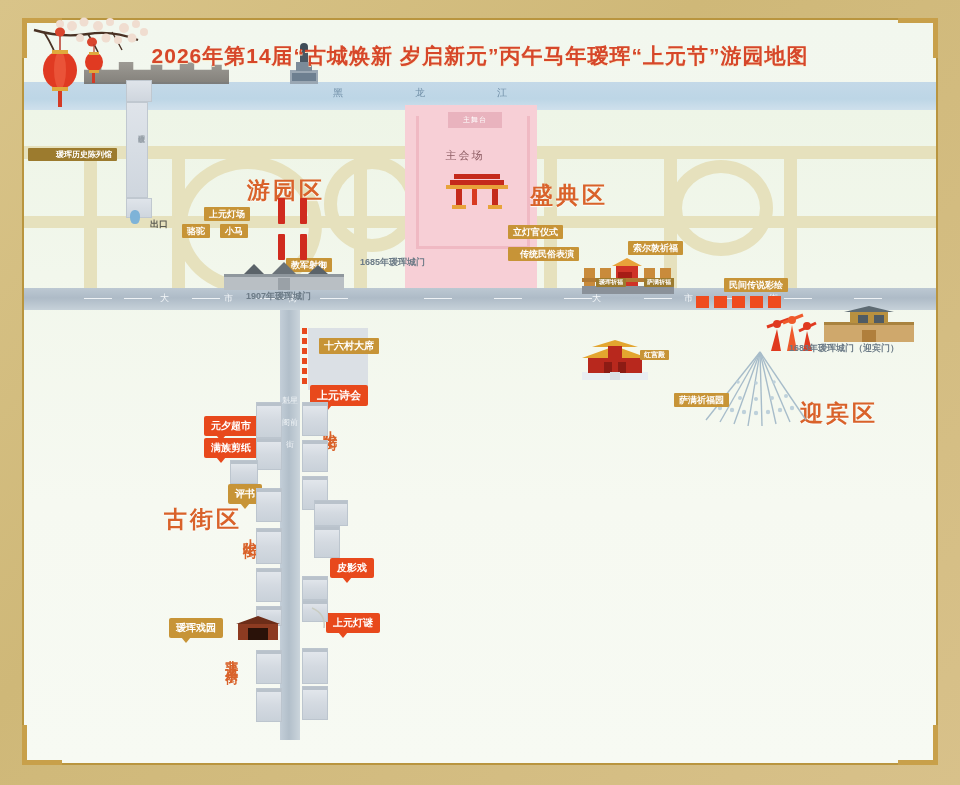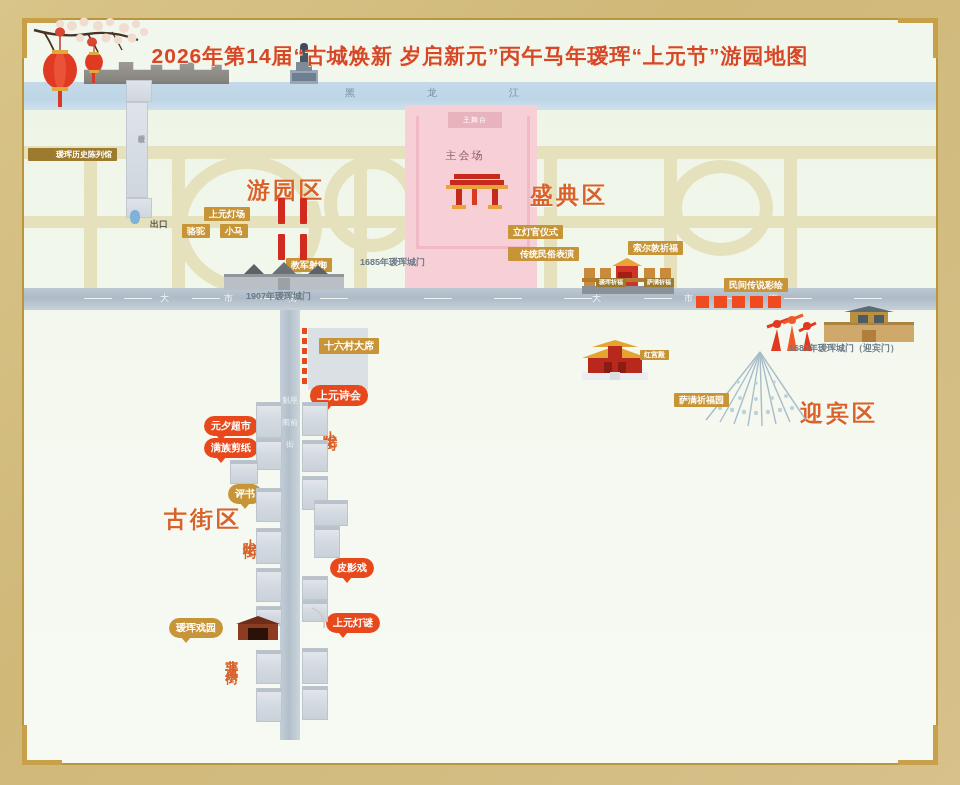--- a/index.html
+++ b/index.html
@@ -53,21 +53,21 @@
     text-shadow:0 1px 0 #fbe9c9;
     z-index:30;
     white-space:nowrap;
   }
   
   #river{
     position:absolute;left:0;top:62px;width:912px;height:28px;
     background:linear-gradient(180deg,#c4d9e8 0%,#bdd6e6 60%,#cfe0ec 100%);
   }
   #river-label{
-    position:absolute;left:16px;top:66px;width:784px;text-align:center;
+    position:absolute;left:4px;top:66px;width:784px;text-align:center;
     font-size:10px;color:#6f8ea6;letter-spacing:72px;text-indent:72px;
   }
   
   #land{
     position:absolute;left:0;top:90px;width:912px;height:655px;
     background:linear-gradient(180deg,#eef5e7 0%,#f2f7ec 25%,#f6f9f1 60%,#f7faf3 100%);
   }
   
   #main-street{
     position:absolute;left:0;top:268px;width:912px;height:22px;
@@ -100,21 +100,21 @@
     color:#ffffff;font-weight:bold;
     padding:2px 5px;
     white-space:nowrap;
     line-height:1.15;
     border-radius:1px;
   }
   .lbl-gold{background:#c79437;font-size:9px;}
   .lbl-dark{background:#9c7b2e;font-size:8px;padding-left:28px;}
   .lbl-call{
     position:absolute;background:#e8491c;color:#fff;font-weight:bold;
-    font-size:11px;padding:3px 7px;border-radius:10px;white-space:nowrap;
+    font-size:11px;padding:3px 7px;border-radius:2px;white-space:nowrap;
   }
   .lbl-call.gold{background:#c79437;}
   .lbl-call:after{
     content:"";position:absolute;left:12px;bottom:-5px;
     border-left:5px solid transparent;border-right:5px solid transparent;
     border-top:6px solid #e8491c;
   }
   .lbl-call.gold:after{border-top-color:#c79437;}
 
   .zone{

